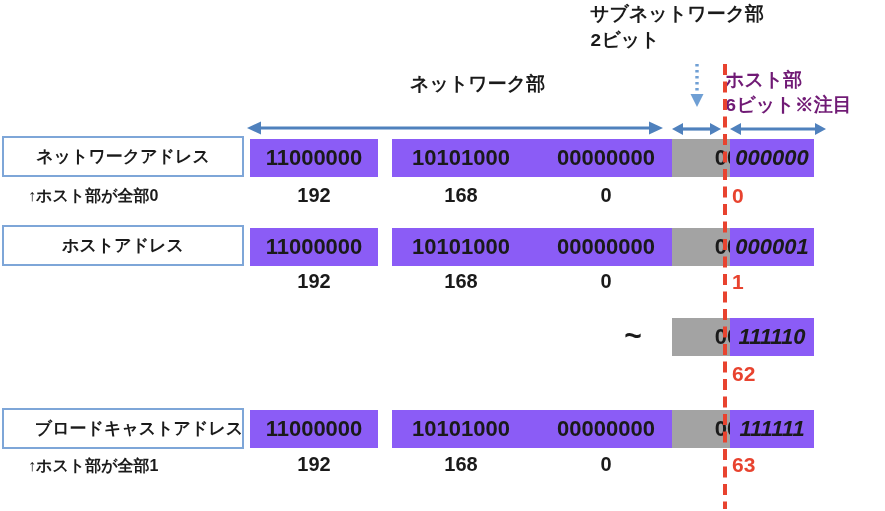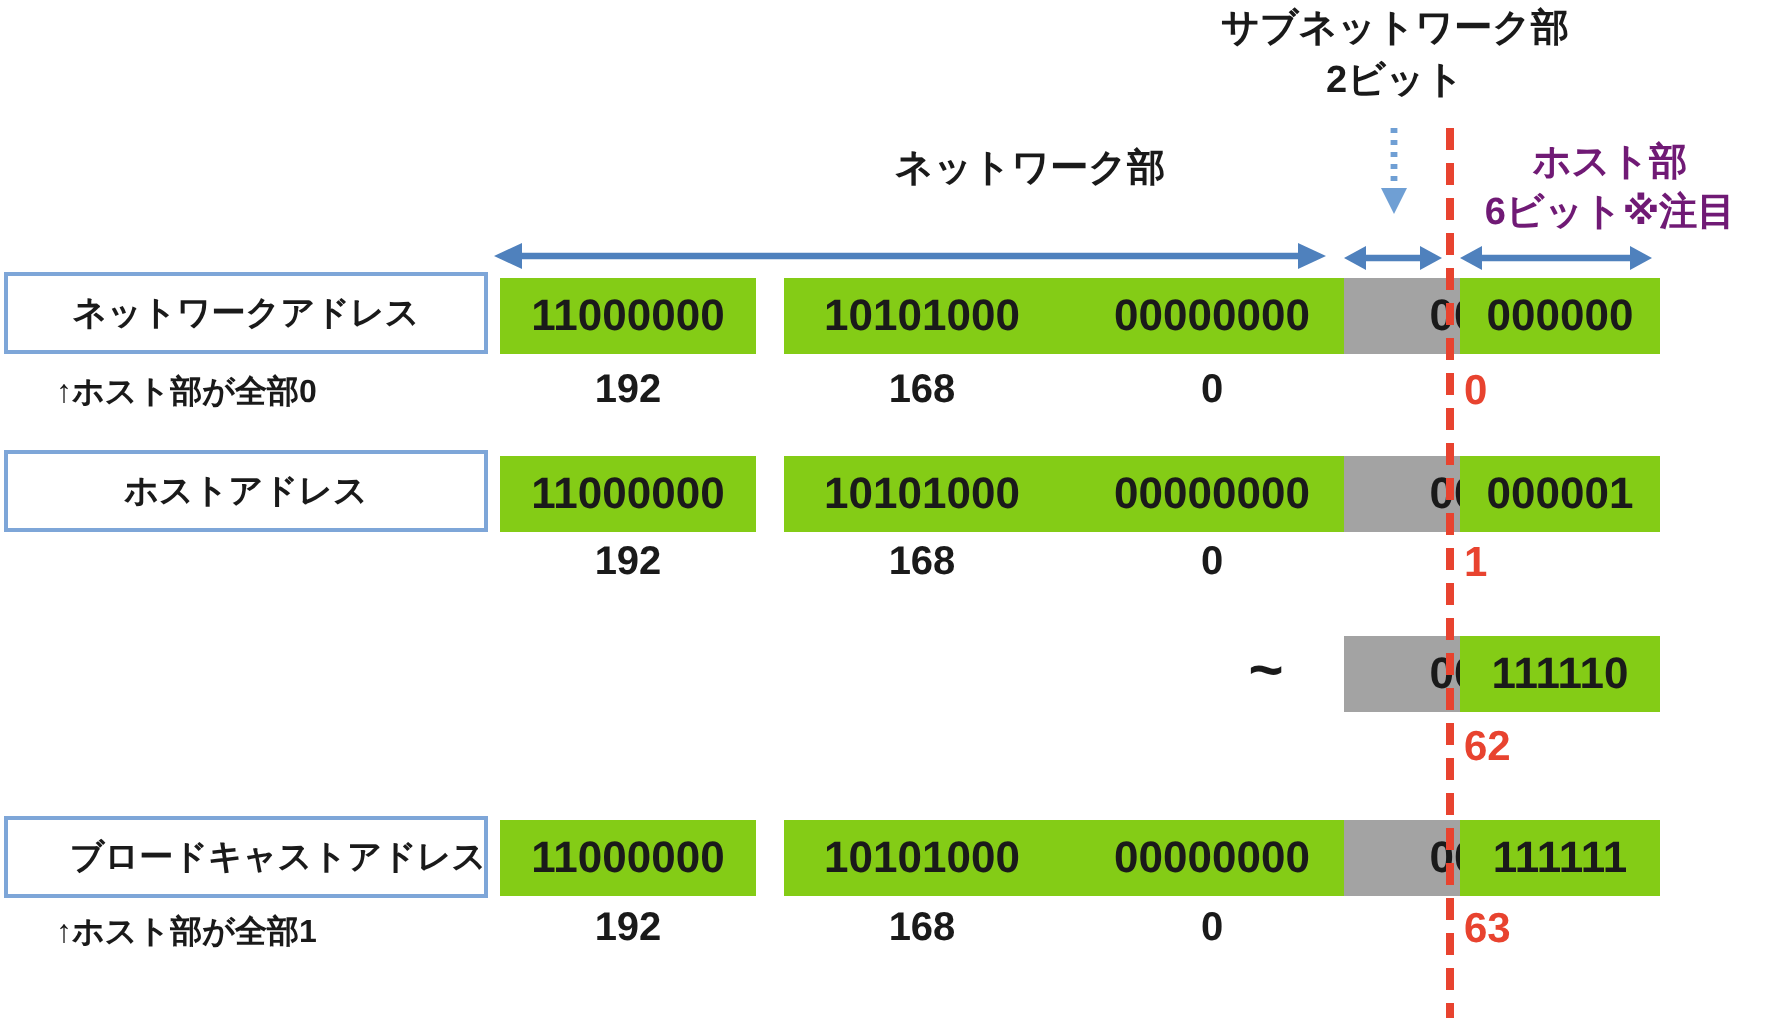--- a/index.html
+++ b/index.html
@@ -3,47 +3,47 @@
 <meta charset="utf-8">
 <style>
   html,body{margin:0;padding:0;background:#fff;}
   .canvas{
     position:relative;width:885px;height:511px;background:#ffffff;overflow:hidden;
     font-family:"Liberation Sans","DejaVu Sans",sans-serif;color:#1a1a1a;
   }
   .overlay{position:absolute;left:0;top:0;width:885px;height:511px;z-index:6;pointer-events:none;}
 
   
-  .hdr{position:absolute;text-align:center;font-weight:bold;font-size:19px;line-height:26px;white-space:nowrap;z-index:2;}
+  .hdr{position:absolute;font-weight:bold;font-size:19px;line-height:26px;white-space:nowrap;z-index:2;font-family:Liberation Mono, monospace;}
   .hdr-subnet{left:590px;top:2px;width:215px;}
   .hdr-network{left:410px;top:72px;width:210px;}
   .hdr-host{left:725px;top:69px;width:160px;color:#701a75;line-height:25px;}
 
   
   .addr-box{
     position:absolute;left:2px;width:242px;height:41px;box-sizing:border-box;
     border:2.5px solid #7ea6d8;background:#fff;display:flex;align-items:center;justify-content:center;
     font-size:17px;font-weight:bold;white-space:nowrap;z-index:2;
   }
   .box-r1{top:136px;}
   .box-r2{top:225px;}
   .box-r4{top:408px;padding-left:32px;}
 
   
   .cell{
     position:absolute;height:38px;display:flex;align-items:center;justify-content:center;
     font-size:22px;font-weight:bold;z-index:1;letter-spacing:0px;
   }
-  .cell-blue{background:#84cc16;}
+  .cell-blue{background:#8b5cf6;}
   .cell-orange{background:#a3a3a3;padding-left:32px;}
   .col-oct1{left:250px;width:128px;}
   .col-oct2{left:392px;width:138px;}
   .col-oct3{left:530px;width:152px;}
   .col-sub{left:672px;width:46px;}
-  .col-host{left:730px;width:100px;}
+  .col-host{left:730px;width:84px;font-style:italic;}
   .r1{top:139px;} .r2{top:228px;} .r3{top:318px;} .r4{top:410px;}
 
   
   .dec{position:absolute;height:24px;text-align:center;font-size:20px;font-weight:600;z-index:1;}
   .d1{top:184px;} .d2{top:270px;} .d4{top:453px;}
 
   
   .hostdec{position:absolute;left:732px;width:70px;text-align:left;font-size:21px;font-weight:bold;color:#e8432f;z-index:7;}
 
   

